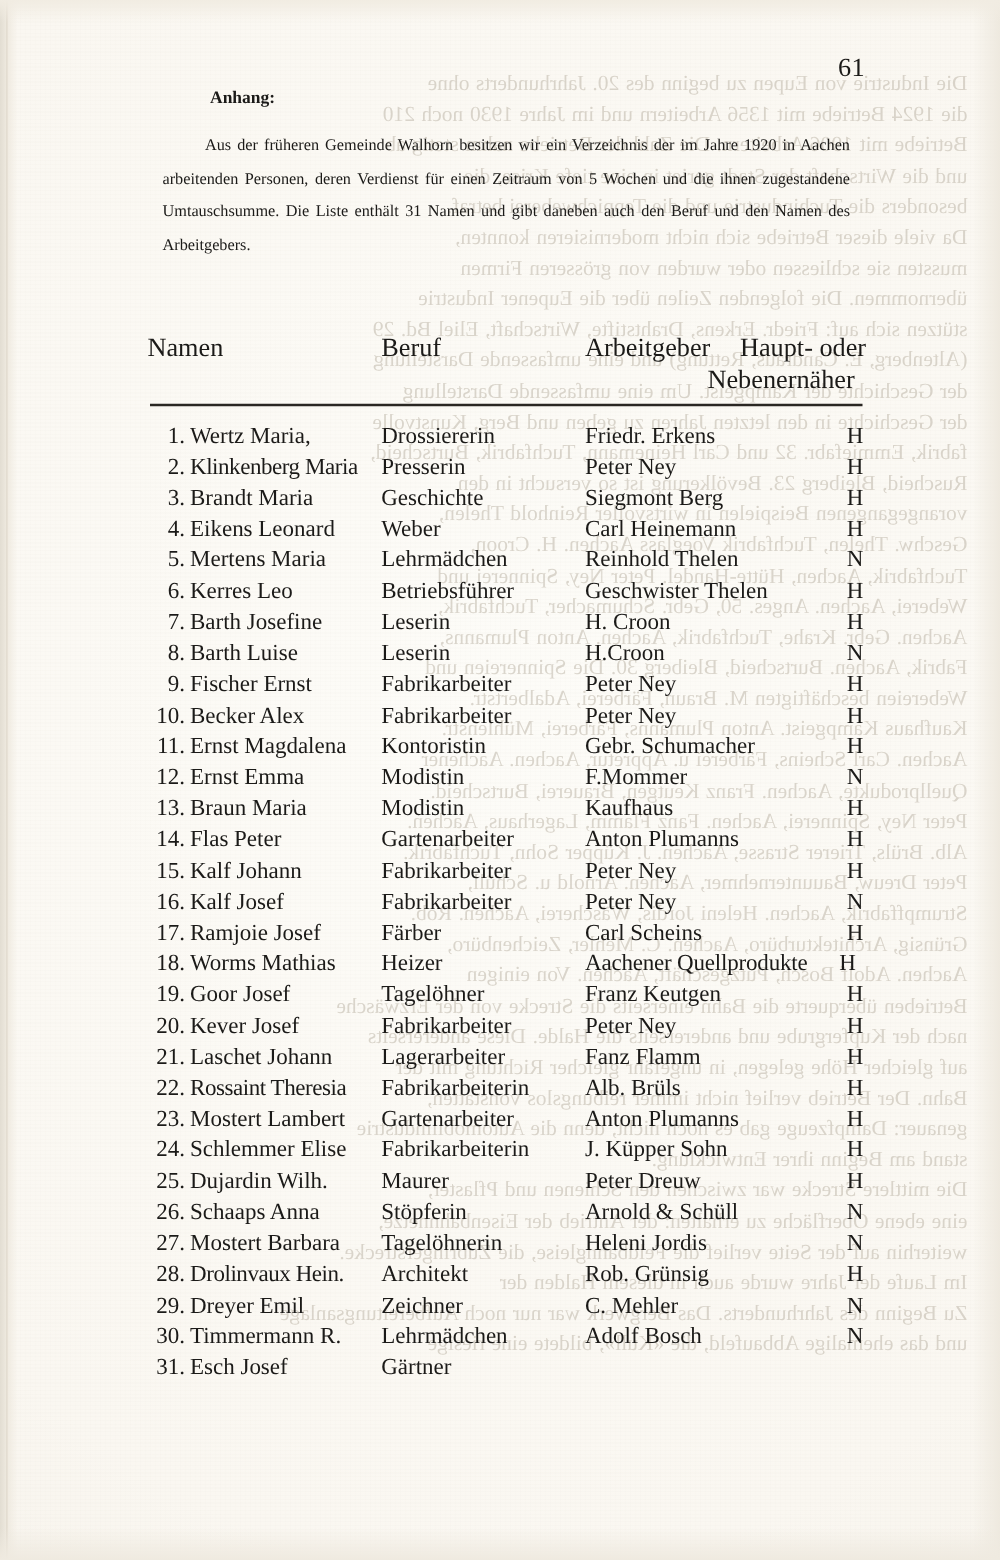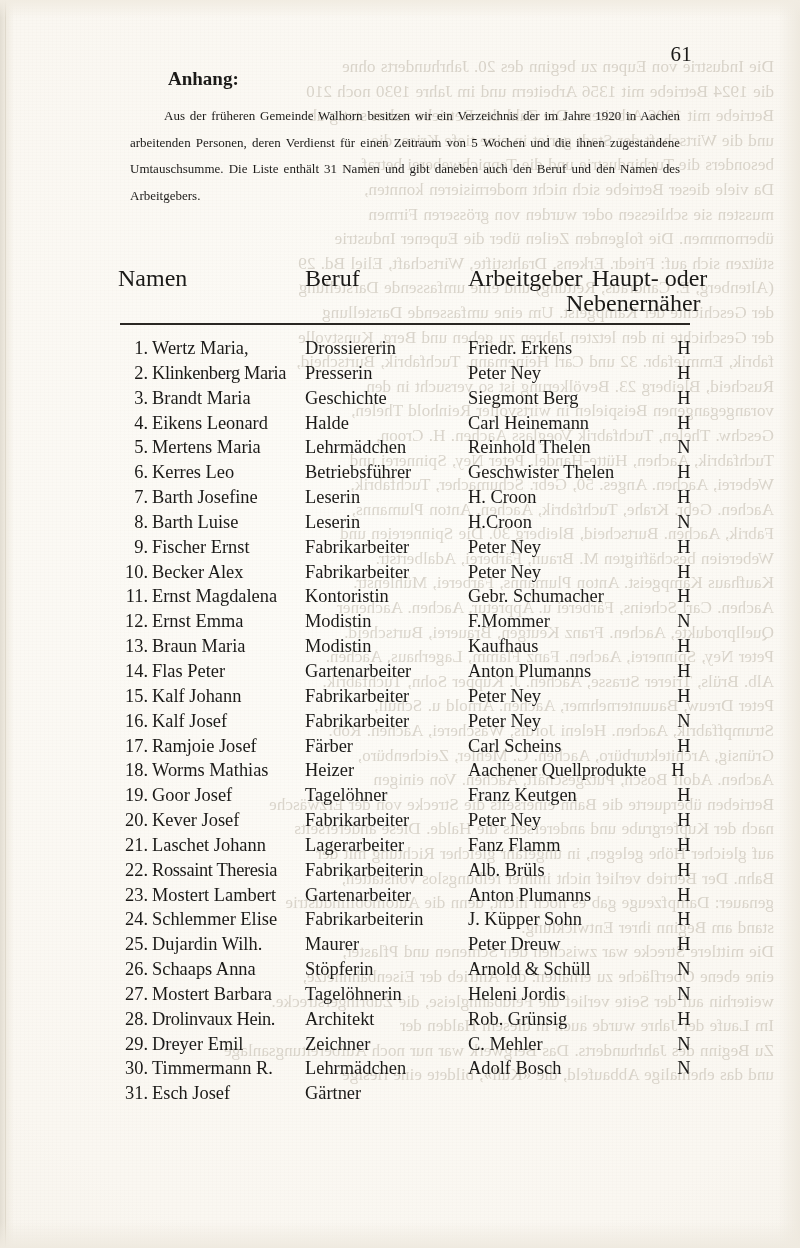--- a/index.html
+++ b/index.html
@@ -90,41 +90,41 @@
     letter-spacing: .3px;
   }
   .content {
     position: absolute;
     left: 118px;
     top: 66px;
     width: 574px;
   }
   .heading {
     font-weight: bold;
-    font-size: 19px;
+    font-size: 14px;
     line-height: 25px;
     text-indent: 50px;
     margin: 0;
   }
   .intro {
     margin: 12px;
     font-size: 13px;
     line-height: 26.5px;
     text-align: justify;
     text-indent: 34px;
     hyphens: none;
   }
 
   
   .tbl-head {
     position: absolute;
     left: 118px;
     top: 266px;
     width: 578px;
-    font-size: 24px;
+    font-size: 21px;
     line-height: 25px;
     height: 52px;
   }
   .hcell { position: absolute; white-space: nowrap; }
   .h-namen      { left: 0px;   top: 0px; }
   .h-beruf      { left: 187px; top: 0px; }
   .h-arbeitgeber{ left: 350px; top: 0px; }
   .h-haupt      { left: 474px; top: 0px; }
   .h-neben      { left: 448px; top: 25px; }
 
@@ -253,21 +253,21 @@
       <div class="row">
         <span class="c c-num">3.</span>
         <span class="c c-name">Brandt Maria</span>
         <span class="c c-beruf">Geschichte</span>
         <span class="c c-arb">Siegmont Berg</span>
         <span class="c c-hn">H</span>
       </div>
       <div class="row">
         <span class="c c-num">4.</span>
         <span class="c c-name">Eikens Leonard</span>
-        <span class="c c-beruf">Halde</span>
+        <span class="c c-beruf">Weber</span>
         <span class="c c-arb">Carl Heinemann</span>
         <span class="c c-hn">H</span>
       </div>
       <div class="row">
         <span class="c c-num">5.</span>
         <span class="c c-name">Mertens Maria</span>
         <span class="c c-beruf">Lehrmädchen</span>
         <span class="c c-arb">Reinhold Thelen</span>
         <span class="c c-hn">N</span>
       </div>

